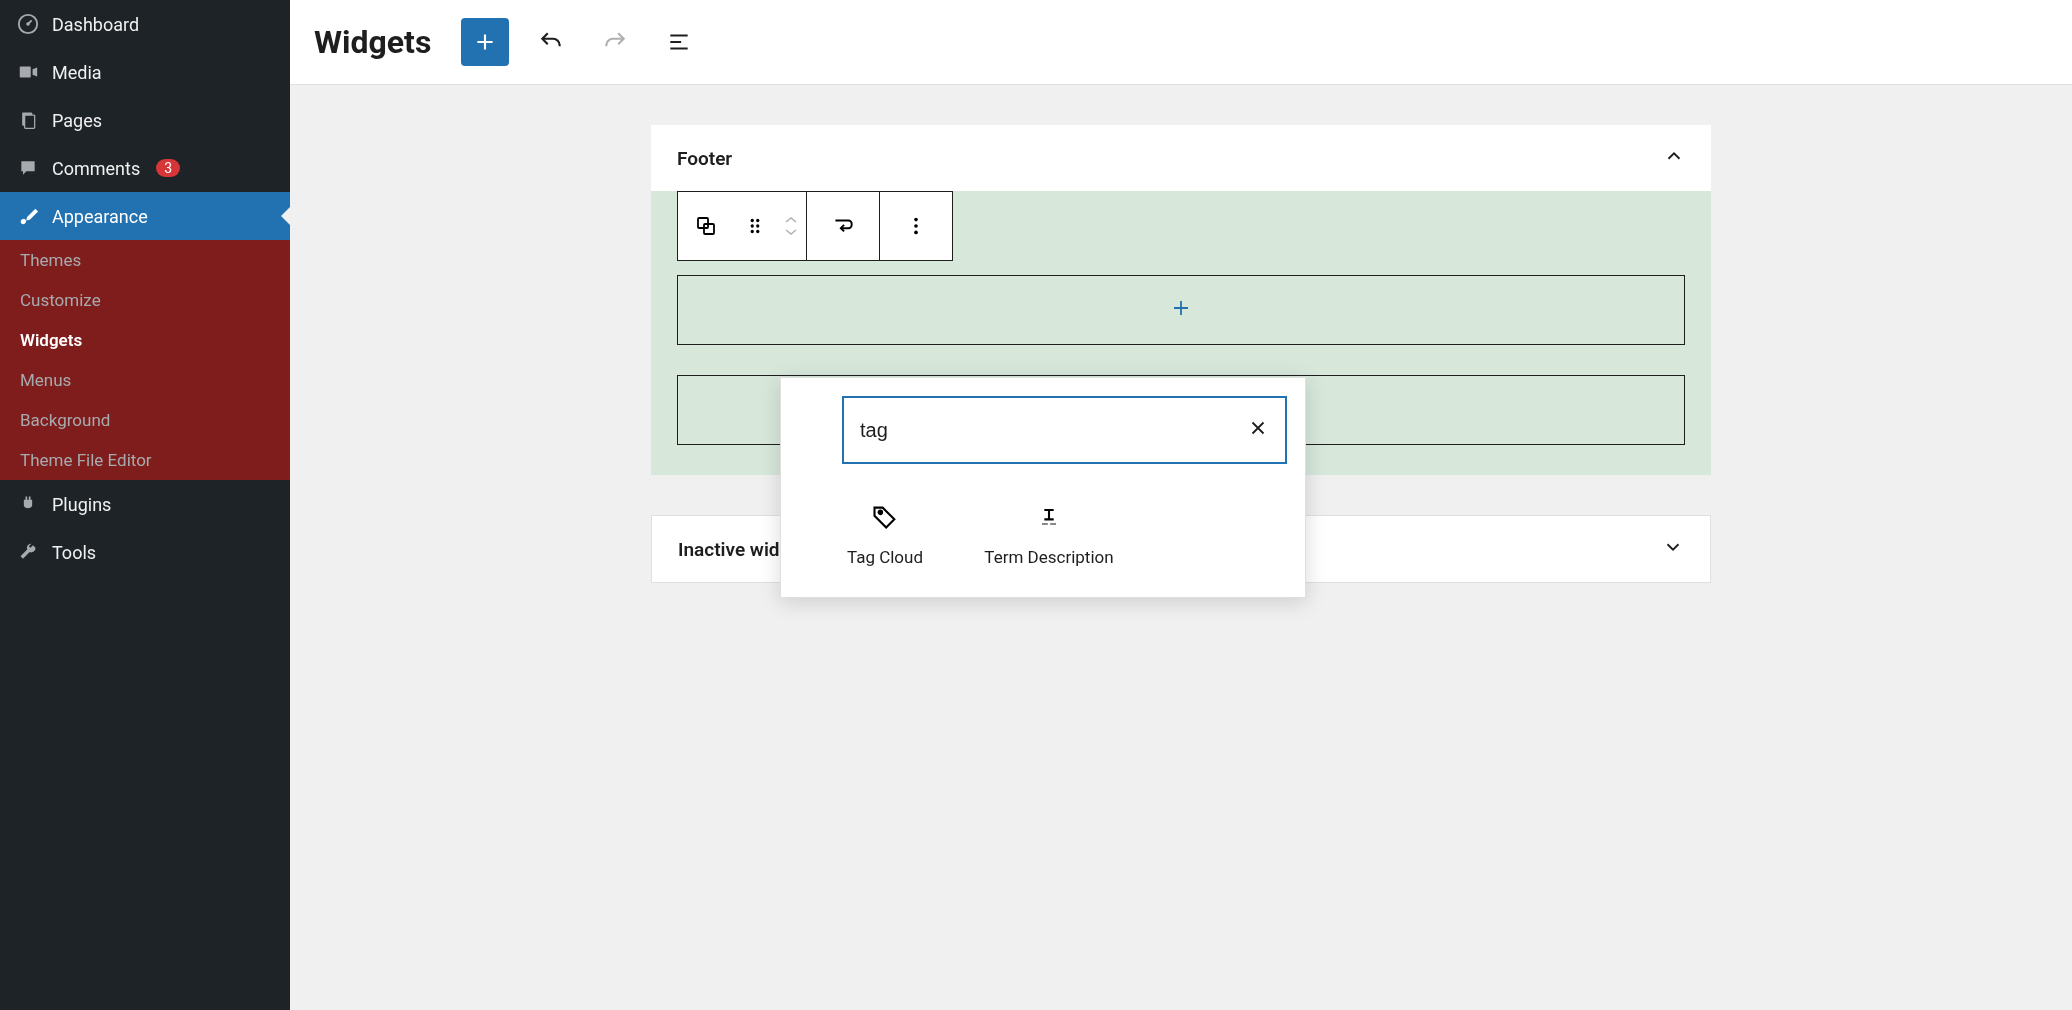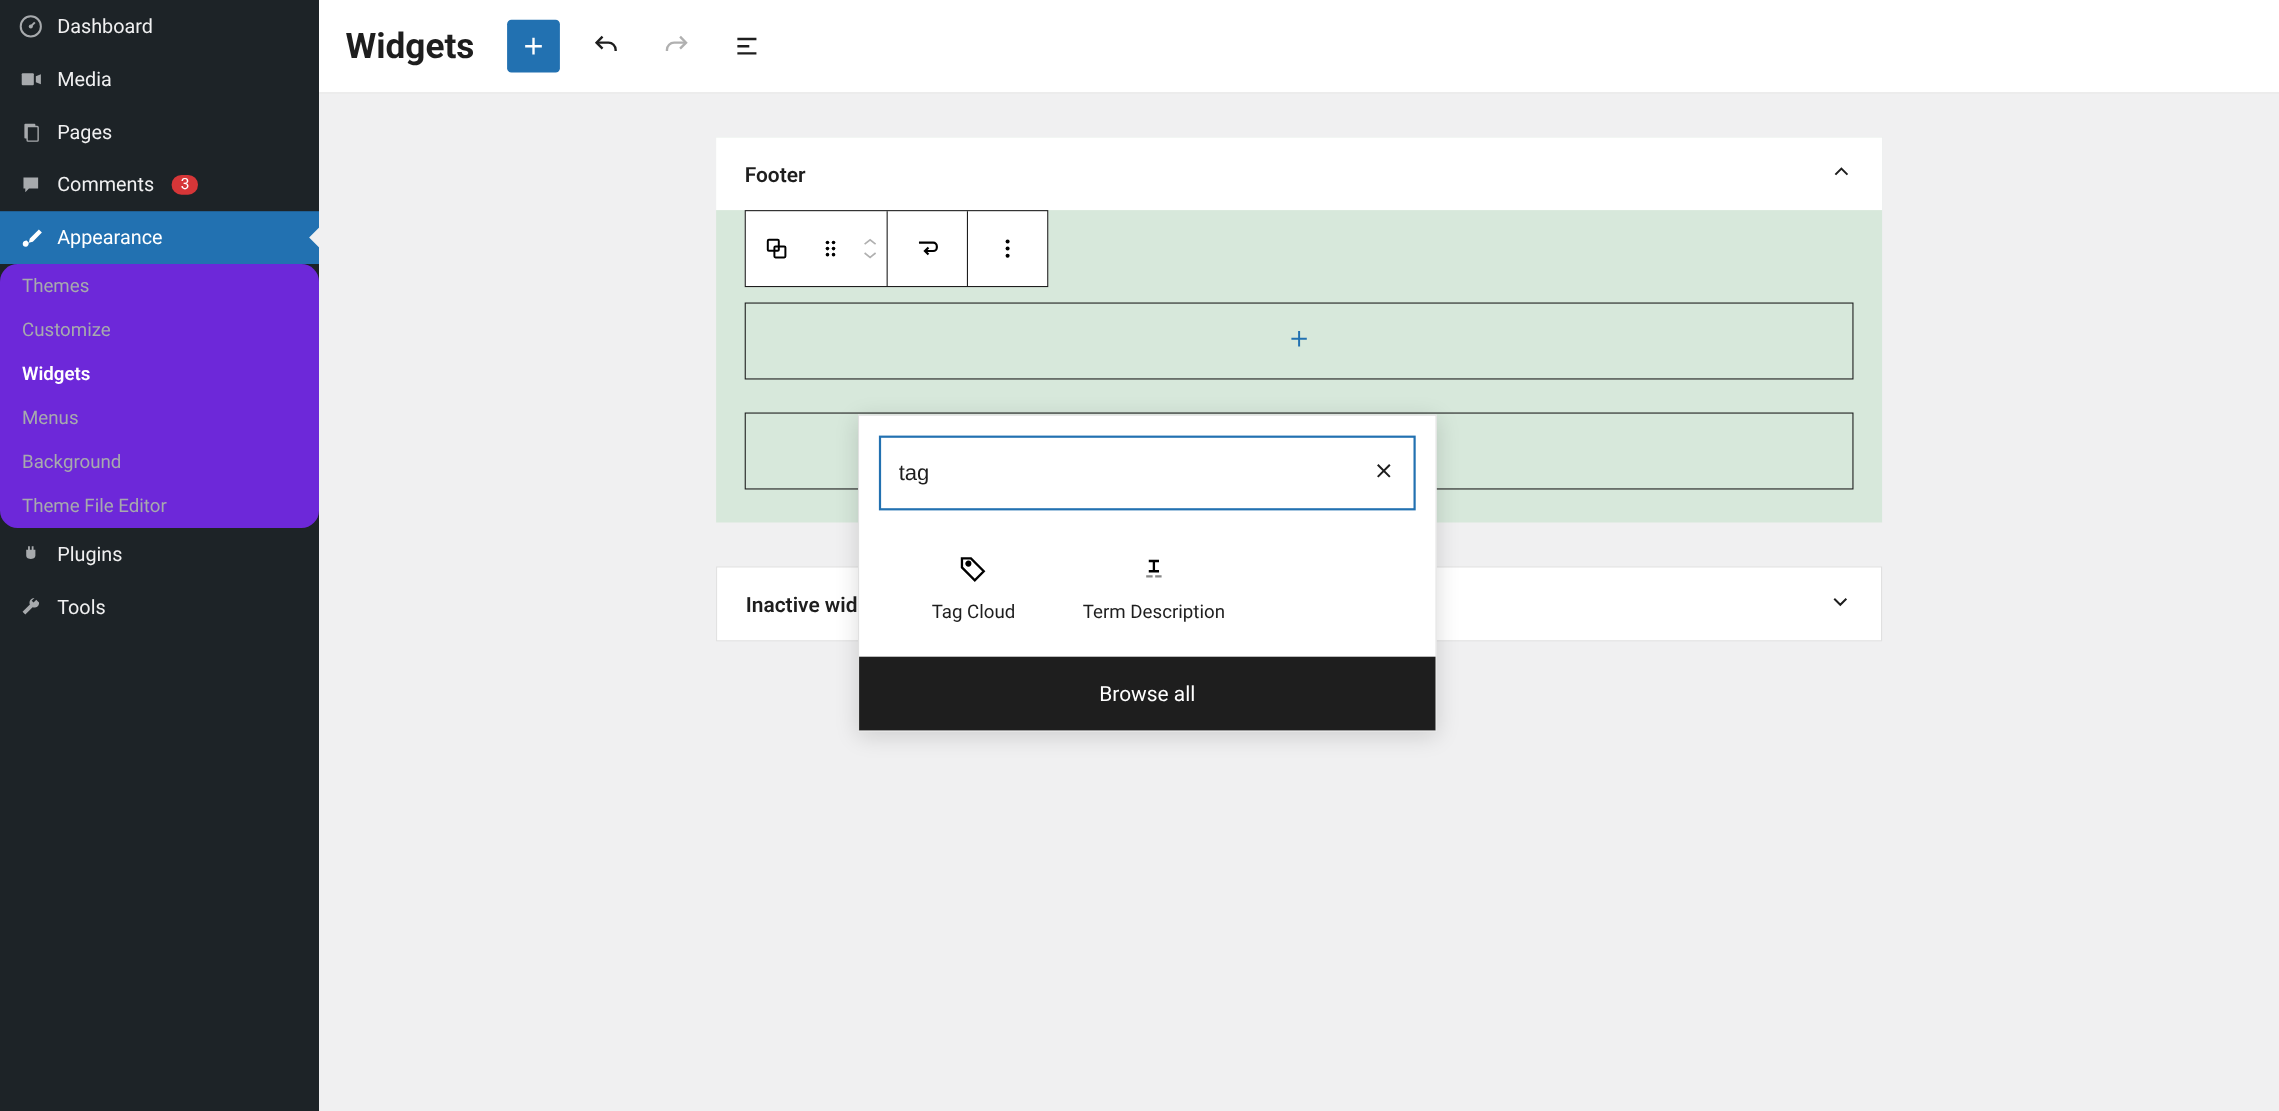--- a/index.html
+++ b/index.html
@@ -8,21 +8,21 @@
 .app { display: flex; width: 100vw; height: 100vh; }
 
 
 .sidebar { width: 290px; background: #1d2327; color: #f0f0f1; display: flex; flex-direction: column; flex-shrink: 0; }
 .sidebar-item { display: flex; align-items: center; padding: 12px 16px; color: #f0f0f1; font-size: 18px; cursor: pointer; gap: 12px; position: relative; }
 .sidebar-item.active { background: #2271b1; color: #ffffff; }
 .sidebar-item.active::after { content: ''; position: absolute; right: -1px; top: 50%; transform: translateY(-50%); border: 10px solid transparent; border-right-color: #f0f0f1; }
 .sidebar-item .icon { width: 24px; height: 24px; display: flex; align-items: center; justify-content: center; color: #a7aaad; }
 .sidebar-item.active .icon { color: #fff; }
 .sidebar-item .badge { background: #d63638; color: #fff; border-radius: 10px; font-size: 14px; padding: 1px 8px; margin-left: 4px; }
-.sidebar-sub { background: #6d28d9; border-radius: 16px; }
+.sidebar-sub { background: #7f1d1d; }
 .sidebar-sub-item { padding: 10px 20px; font-size: 17px; color: #a7aaad; cursor: pointer; }
 .sidebar-sub-item.current { color: #fff; font-weight: 600; }
 
 
 .main { flex: 1; display: flex; flex-direction: column; background: #f0f0f1; }
 .topbar { background: #fff; border-bottom: 1px solid #e0e0e0; display: flex; align-items: center; padding: 18px 24px; gap: 20px; }
 .page-title { font-size: 32px; font-weight: 700; color: #1e1e1e; margin-right: 10px; }
 .btn-add { width: 48px; height: 48px; background: #2271b1; color: #fff; border-radius: 4px; display: flex; align-items: center; justify-content: center; cursor: pointer; }
 .topbar-btn { width: 44px; height: 44px; display: flex; align-items: center; justify-content: center; cursor: pointer; color: #1e1e1e; }
 .topbar-btn.disabled { color: #b0b0b0; cursor: default; }
@@ -43,21 +43,21 @@
 .toolbar-cell.move { flex-direction: column; gap: 2px; width: 30px; }
 .toolbar-cell.move svg { height: 10px; }
 
 
 .placeholder-block { margin: 0 26px 30px; border: 1px solid #1e1e1e; background: #d7e8db; height: 70px; display: flex; align-items: center; justify-content: center; }
 .placeholder-block:last-child { margin-bottom: 0; }
 .plus-slim { color: #2271b1; }
 
 
 .inserter { position: absolute; width: 526px; background: #fff; box-shadow: 0 4px 20px rgba(0,0,0,0.15); border: 1px solid #e0e0e0; }
-.search-wrap { padding: 18px; }
+.search-wrap { padding: 18px; margin-left: 43px; }
 .search-box { display: flex; align-items: center; border: 2px solid #2271b1; height: 68px; padding: 0 16px; }
 .search-input { flex: 1; border: none; outline: none; font-size: 20px; color: #1e1e1e; }
 .search-clear { cursor: pointer; color: #1e1e1e; }
 .results { display: flex; padding: 10px 24px 18px; gap: 4px; }
 .result-item { width: 160px; display: flex; flex-direction: column; align-items: center; gap: 14px; cursor: pointer; padding: 10px; }
 .result-icon { height: 30px; display: flex; align-items: center; justify-content: center; }
 .result-label { font-size: 17px; text-align: center; color: #1e1e1e; line-height: 1.35; }
 .browse-all { background: #1e1e1e; color: #fff; text-align: center; padding: 22px; font-size: 19px; cursor: pointer; }
 </style>
 </head>
@@ -268,19 +268,18 @@
           <div class="result-item">
             <span class="result-icon">
               <svg width="28" height="28" viewBox="0 0 24 24" fill="none" stroke="currentColor" stroke-width="1.8">
                   <path d="M8 6h8M12 6v8M8 14h8"></path>
                   <path d="M6 18h5M13 18h5" stroke="#888"></path>
                 </svg>
             </span>
             <span class="result-label">Term Description</span>
           </div>
         </div>
-        <div class="browse-all">Browse all</div>
       </div>
 
     </div>
   </div>
 
 </div>
 
 </body></html>

